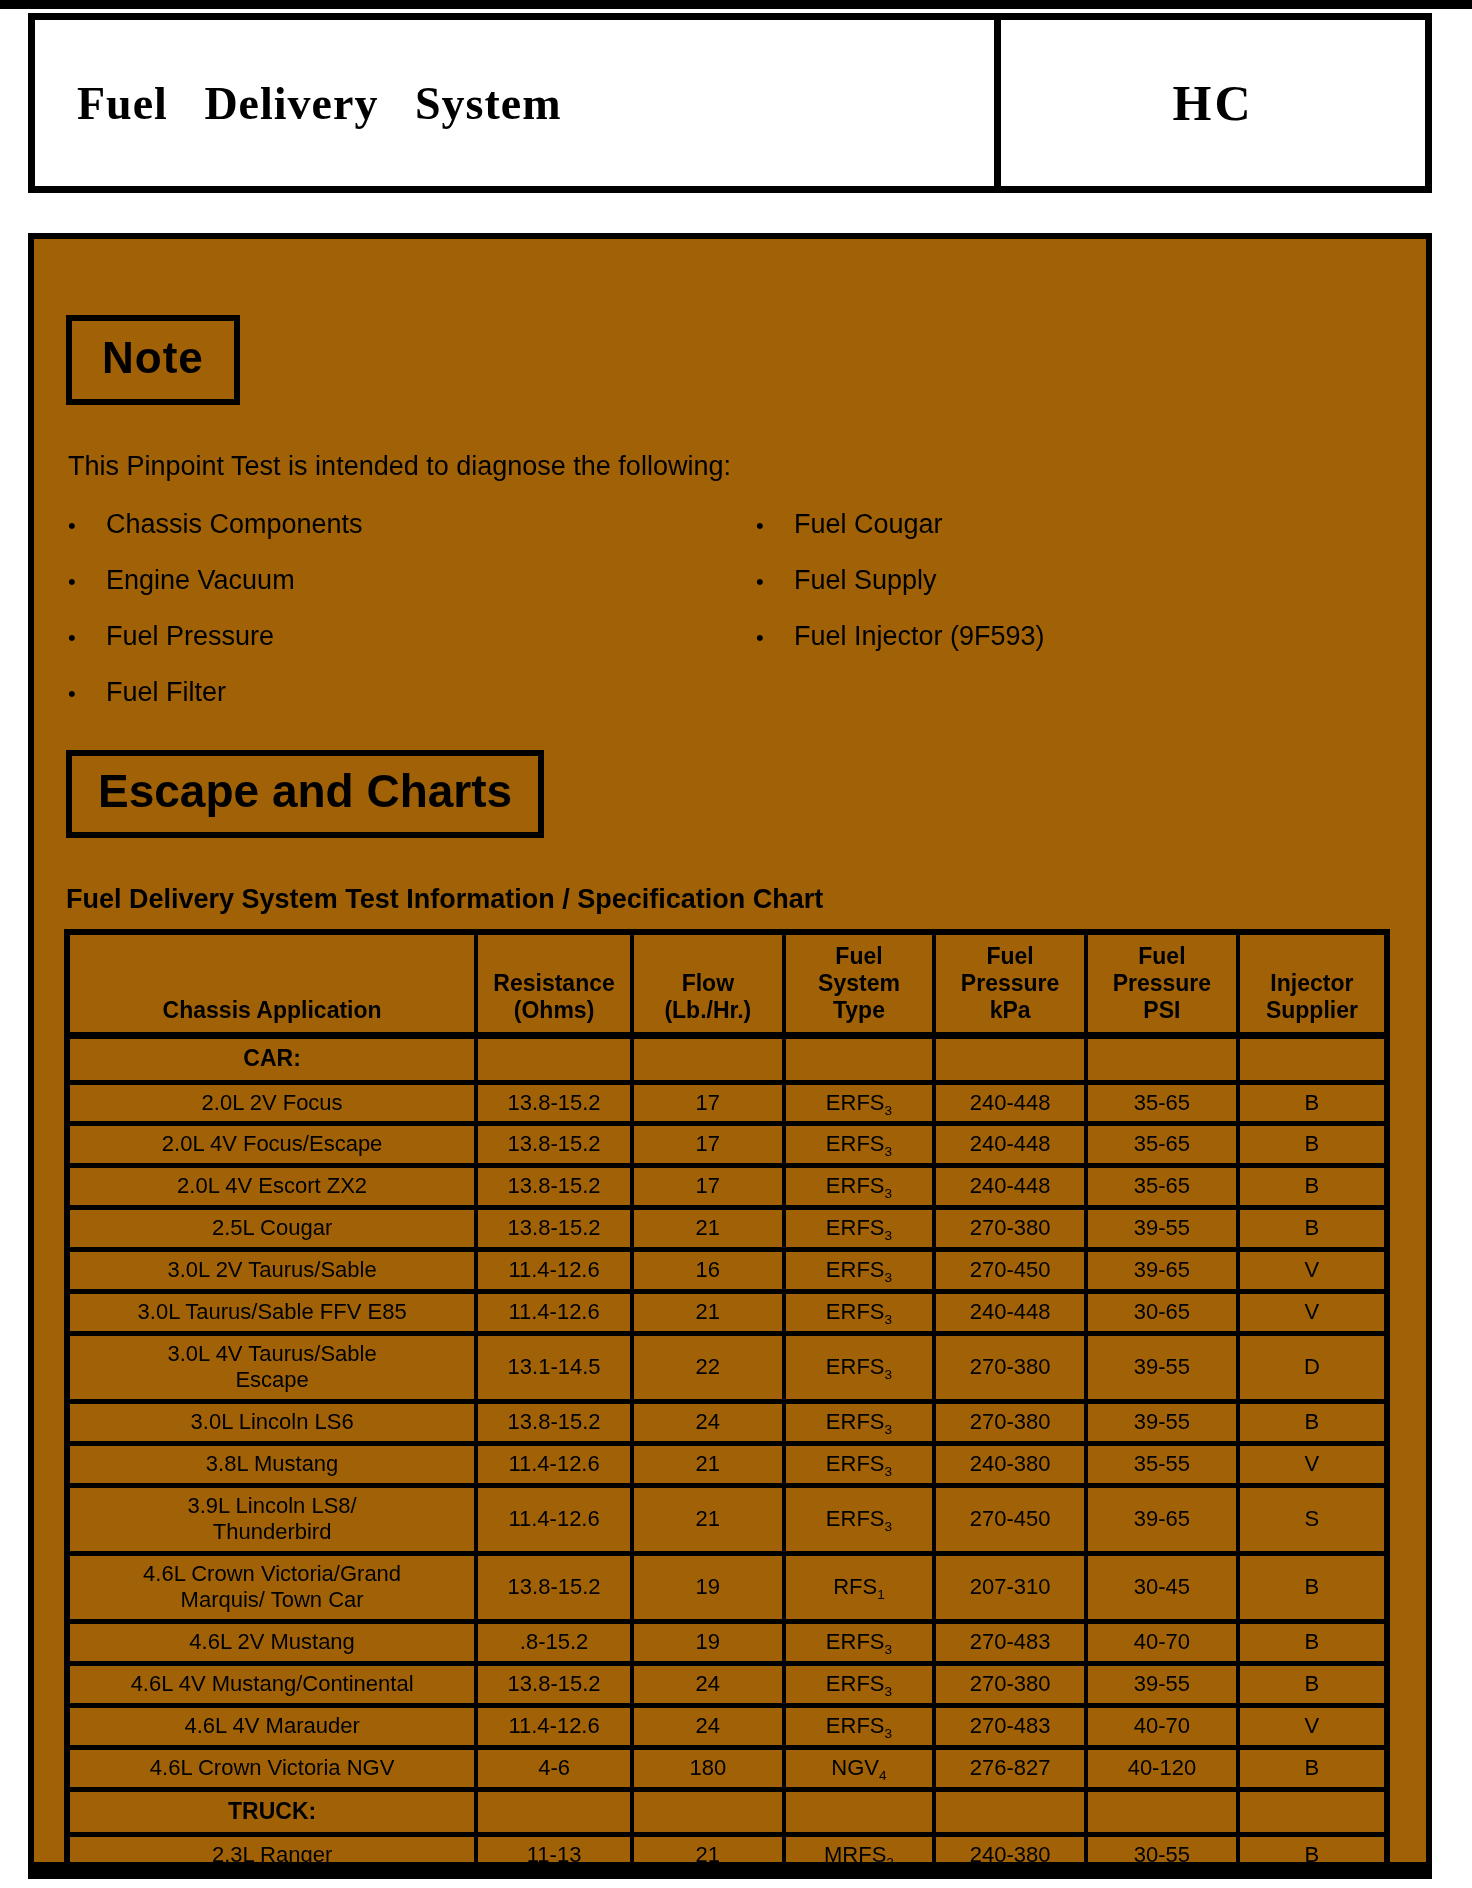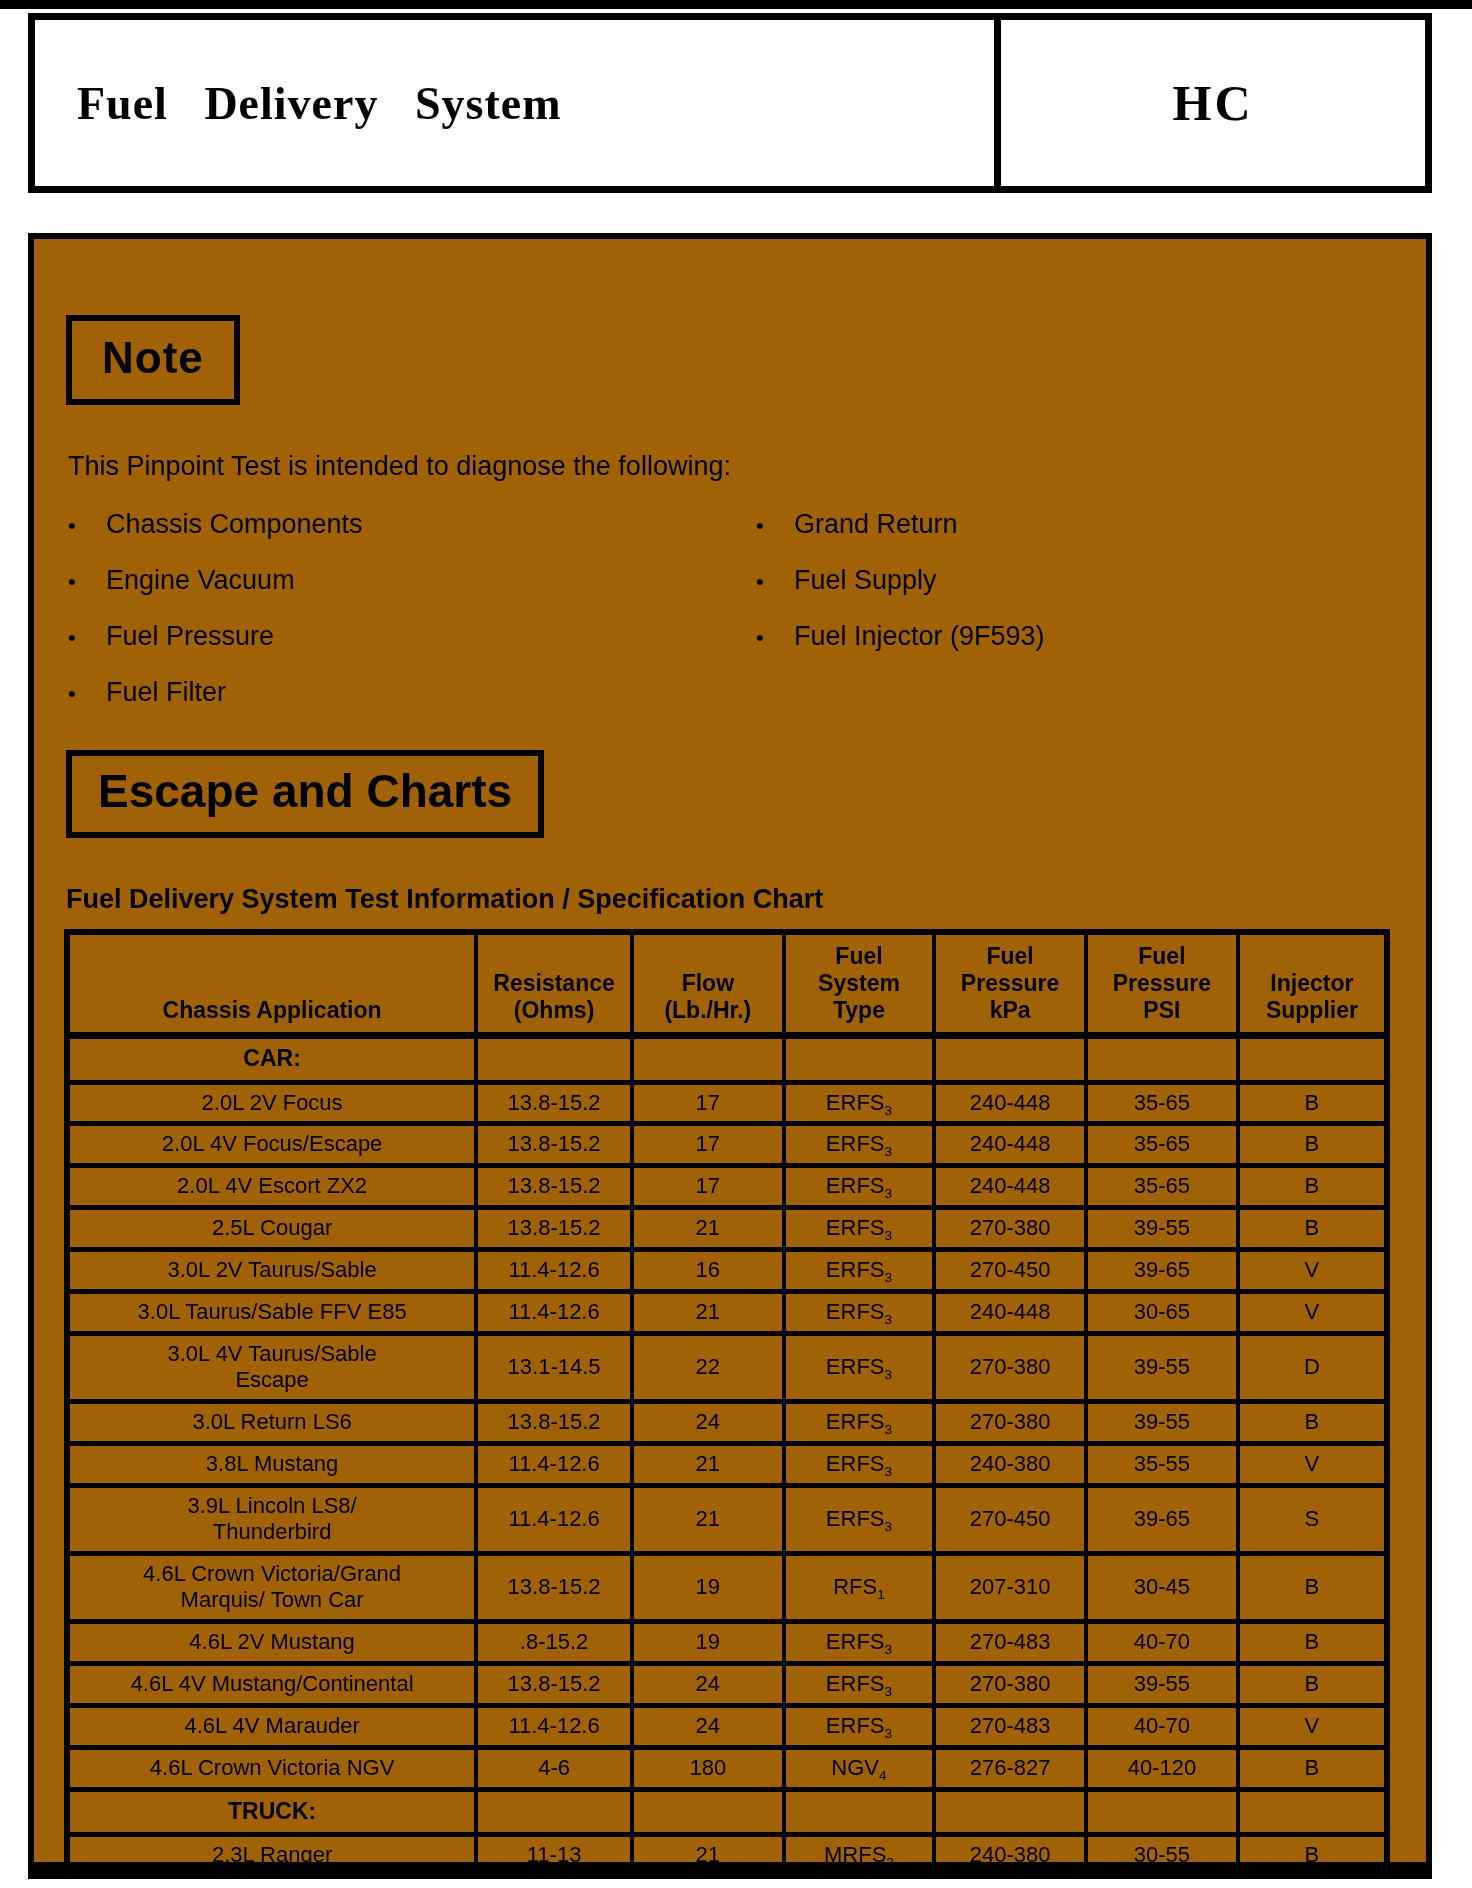--- a/index.html
+++ b/index.html
@@ -116,21 +116,21 @@
         <span>Fuel Pressure</span>
       </div>
       <div class="bullet-item">
         <span class="bullet-dot">•</span>
         <span>Fuel Filter</span>
       </div>
     </div>
     <div class="bullet-col-right">
       <div class="bullet-item">
         <span class="bullet-dot">•</span>
-        <span>Grand Return</span>
+        <span>Fuel Cougar</span>
       </div>
       <div class="bullet-item">
         <span class="bullet-dot">•</span>
         <span>Fuel Supply</span>
       </div>
       <div class="bullet-item">
         <span class="bullet-dot">•</span>
         <span>Fuel Injector (9F593)</span>
       </div>
     </div>
@@ -240,21 +240,21 @@
           <td>3.0L 4V Taurus/Sable
 Escape</td>
           <td>13.1-14.5</td>
           <td>22</td>
           <td><span>ERFS</span><sub>3</sub></td>
           <td>270-380</td>
           <td>39-55</td>
           <td>D</td>
         </tr>
         <tr>
-          <td>3.0L Return LS6</td>
+          <td>3.0L Lincoln LS6</td>
           <td>13.8-15.2</td>
           <td>24</td>
           <td><span>ERFS</span><sub>3</sub></td>
           <td>270-380</td>
           <td>39-55</td>
           <td>B</td>
         </tr>
         <tr>
           <td>3.8L Mustang</td>
           <td>11.4-12.6</td>

